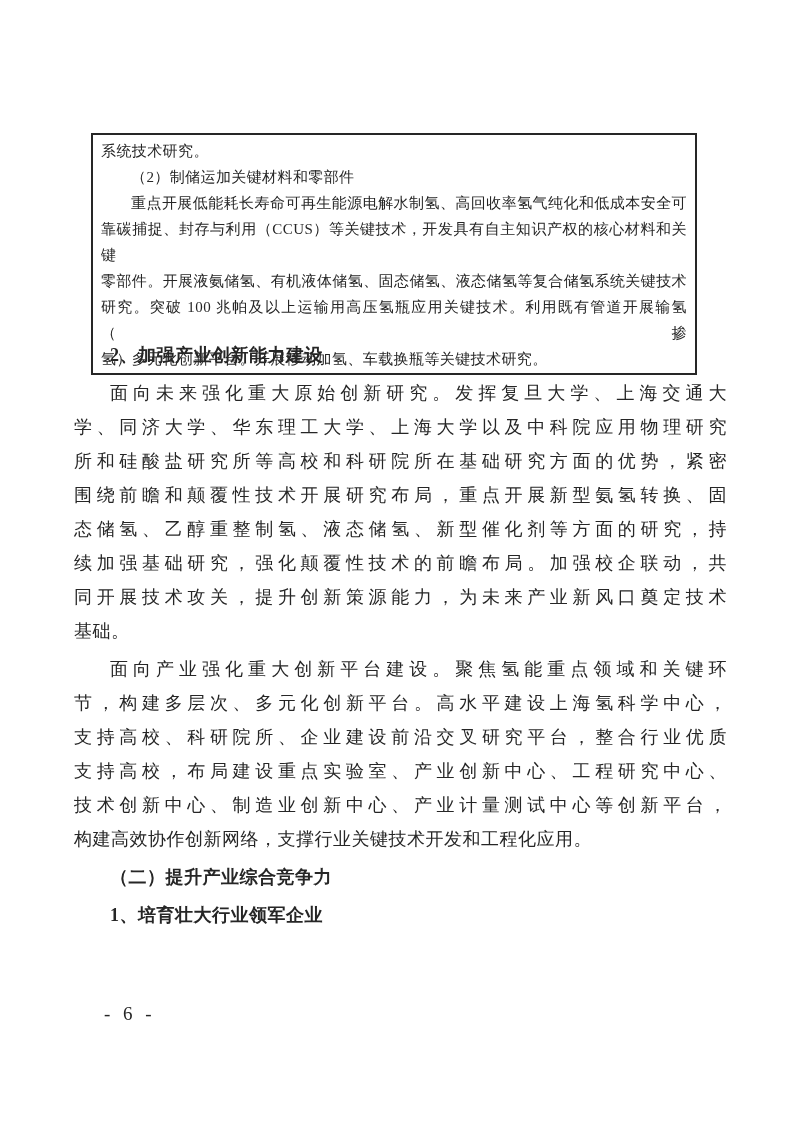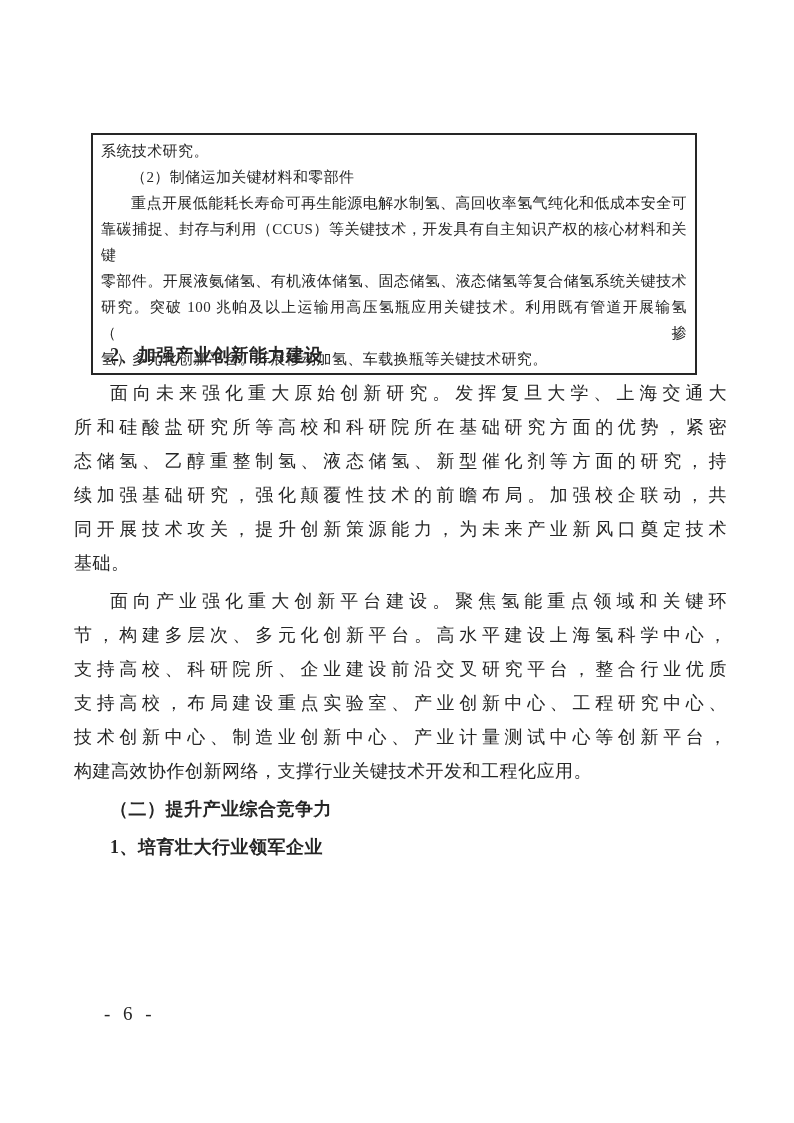--- a/index.html
+++ b/index.html
@@ -63,21 +63,23 @@
       <div class="line justify">零部件。开展液氨储氢、有机液体储氢、固态储氢、液态储氢等复合储氢系统关键技术</div>
       <div class="line justify">研究。突破 100 兆帕及以上运输用高压氢瓶应用关键技术。利用既有管道开展输氢（掺</div>
       <div class="line">氢）多元化创新平台。开展移动加氢、车载换瓶等关键技术研究。</div>
     </div>
   <div class="content">
       <div class="block heading">
         <div class="line indent">2、加强产业创新能力建设</div>
       </div>
       <div class="block paragraph">
         <div class="line justify indent">面向未来强化重大原始创新研究。发挥复旦大学、上海交通大</div>
+        <div class="line justify">学、同济大学、华东理工大学、上海大学以及中科院应用物理研究</div>
         <div class="line justify">所和硅酸盐研究所等高校和科研院所在基础研究方面的优势，紧密</div>
+        <div class="line justify">围绕前瞻和颠覆性技术开展研究布局，重点开展新型氨氢转换、固</div>
         <div class="line justify">态储氢、乙醇重整制氢、液态储氢、新型催化剂等方面的研究，持</div>
         <div class="line justify">续加强基础研究，强化颠覆性技术的前瞻布局。加强校企联动，共</div>
         <div class="line justify">同开展技术攻关，提升创新策源能力，为未来产业新风口奠定技术</div>
         <div class="line">基础。</div>
       </div>
       <div class="block paragraph">
         <div class="line justify indent">面向产业强化重大创新平台建设。聚焦氢能重点领域和关键环</div>
         <div class="line justify">节，构建多层次、多元化创新平台。高水平建设上海氢科学中心，</div>
         <div class="line justify">支持高校、科研院所、企业建设前沿交叉研究平台，整合行业优质</div>
         <div class="line justify">支持高校，布局建设重点实验室、产业创新中心、工程研究中心、</div>

